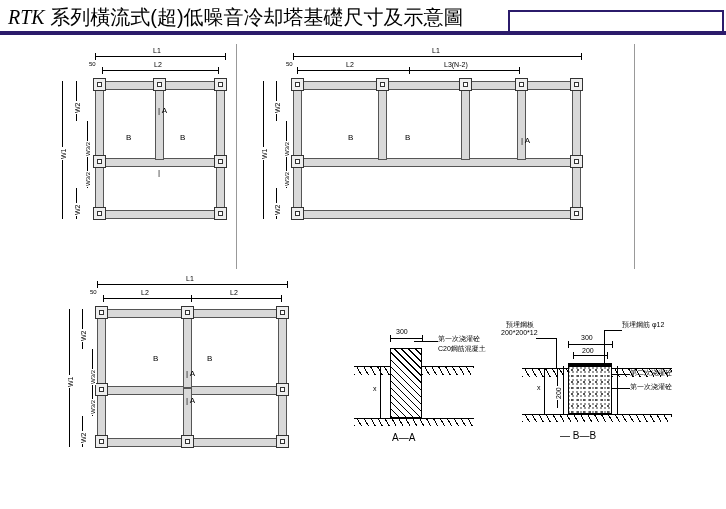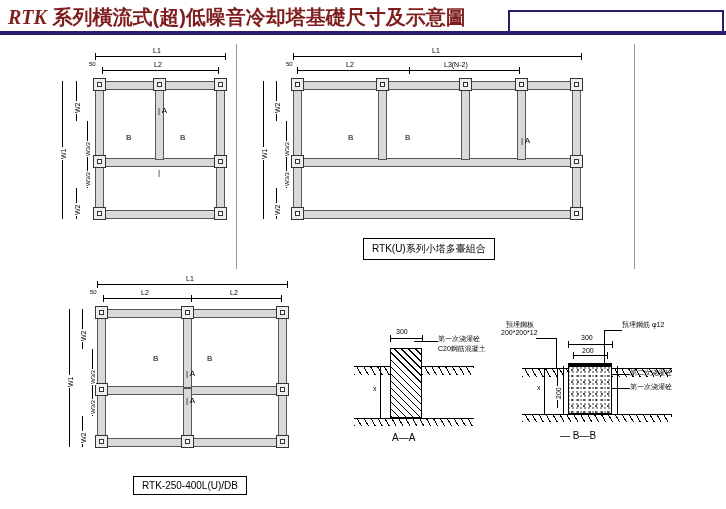--- a/index.html
+++ b/index.html
@@ -9,21 +9,21 @@
     font-family:"Liberation Sans", sans-serif;
     position:relative;
     overflow:hidden;
   }
   .page{position:relative;width:726px;height:509px;}
 
   
   .header{position:absolute;left:0;top:0;width:726px;height:36px;}
   .hdr-title{
     position:absolute;left:8px;top:4px;
-    font-size:20px;font-weight:bold;color:#7f1d1d;
+    font-size:20px;font-weight:normal;color:#000000;
     letter-spacing:0px;white-space:nowrap;
   }
   .hdr-title .rtk{font-family:"Liberation Serif",serif;font-style:italic;}
   .hdr-rule{
     position:absolute;left:0;top:31px;width:726px;height:4px;
     background:#2b1b6b;
   }
   .hdr-box{
     position:absolute;left:508px;top:10px;width:212px;height:21px;
     border:2px solid #2b1b6b;background:#ffffff;
@@ -207,21 +207,20 @@
     <div class="dimline" style="left:41px;top:114px;width:1px;height:30px;background:#000;"></div>
     <div class="dimlabel vert" style="left:39px;top:143px;font-size:6px;">W3/2</div>
 
     <div class="dimline" style="left:31px;top:144px;width:1px;height:31px;background:#000;"></div>
     <div class="dimlabel vert" style="left:29px;top:172px;">W2</div>
 
     <div class="secmark" style="left:276px;top:92px;">| A</div>
     <div class="secmark" style="left:103px;top:89px;">B</div>
     <div class="secmark" style="left:160px;top:89px;">B</div>
 
-    <div class="caption" style="left:118px;top:194px;">RTK(U)系列小塔多臺組合</div>
   </div>
 
   <div class="pane" style="left:55px;top:272px;width:250px;height:230px;">
 
     <div class="dimline" style="left:42px;top:12px;width:190px;"></div>
     <div class="dimtick" style="left:42px;top:9px;"></div>
     <div class="dimtick" style="left:232px;top:9px;"></div>
     <div class="dimlabel" style="left:130px;top:3px;">L1</div>
 
     <div class="dimline" style="left:48px;top:26px;width:88px;"></div>
@@ -266,21 +265,20 @@
     <div class="dimlabel vert" style="left:35px;top:143px;font-size:6px;">W3/2</div>
 
     <div class="dimline" style="left:27px;top:144px;width:1px;height:31px;background:#000;"></div>
     <div class="dimlabel vert" style="left:25px;top:172px;">W2</div>
 
     <div class="secmark" style="left:98px;top:82px;">B</div>
     <div class="secmark" style="left:152px;top:82px;">B</div>
     <div class="secmark" style="left:131px;top:97px;">| A</div>
     <div class="secmark" style="left:131px;top:124px;">| A</div>
 
-    <div class="caption" style="left:78px;top:204px;">RTK-250-400L(U)/DB</div>
   </div>
 
   <div class="pane" style="left:348px;top:320px;width:130px;height:130px;">
 
     <div class="dimline" style="left:42px;top:18px;width:32px;"></div>
     <div class="dimtick" style="left:42px;top:15px;"></div>
     <div class="dimtick" style="left:74px;top:15px;"></div>
     <div class="dimlabel" style="left:47px;top:8px;">300</div>
 
     <div class="ground" style="left:6px;top:46px;width:120px;"></div>

